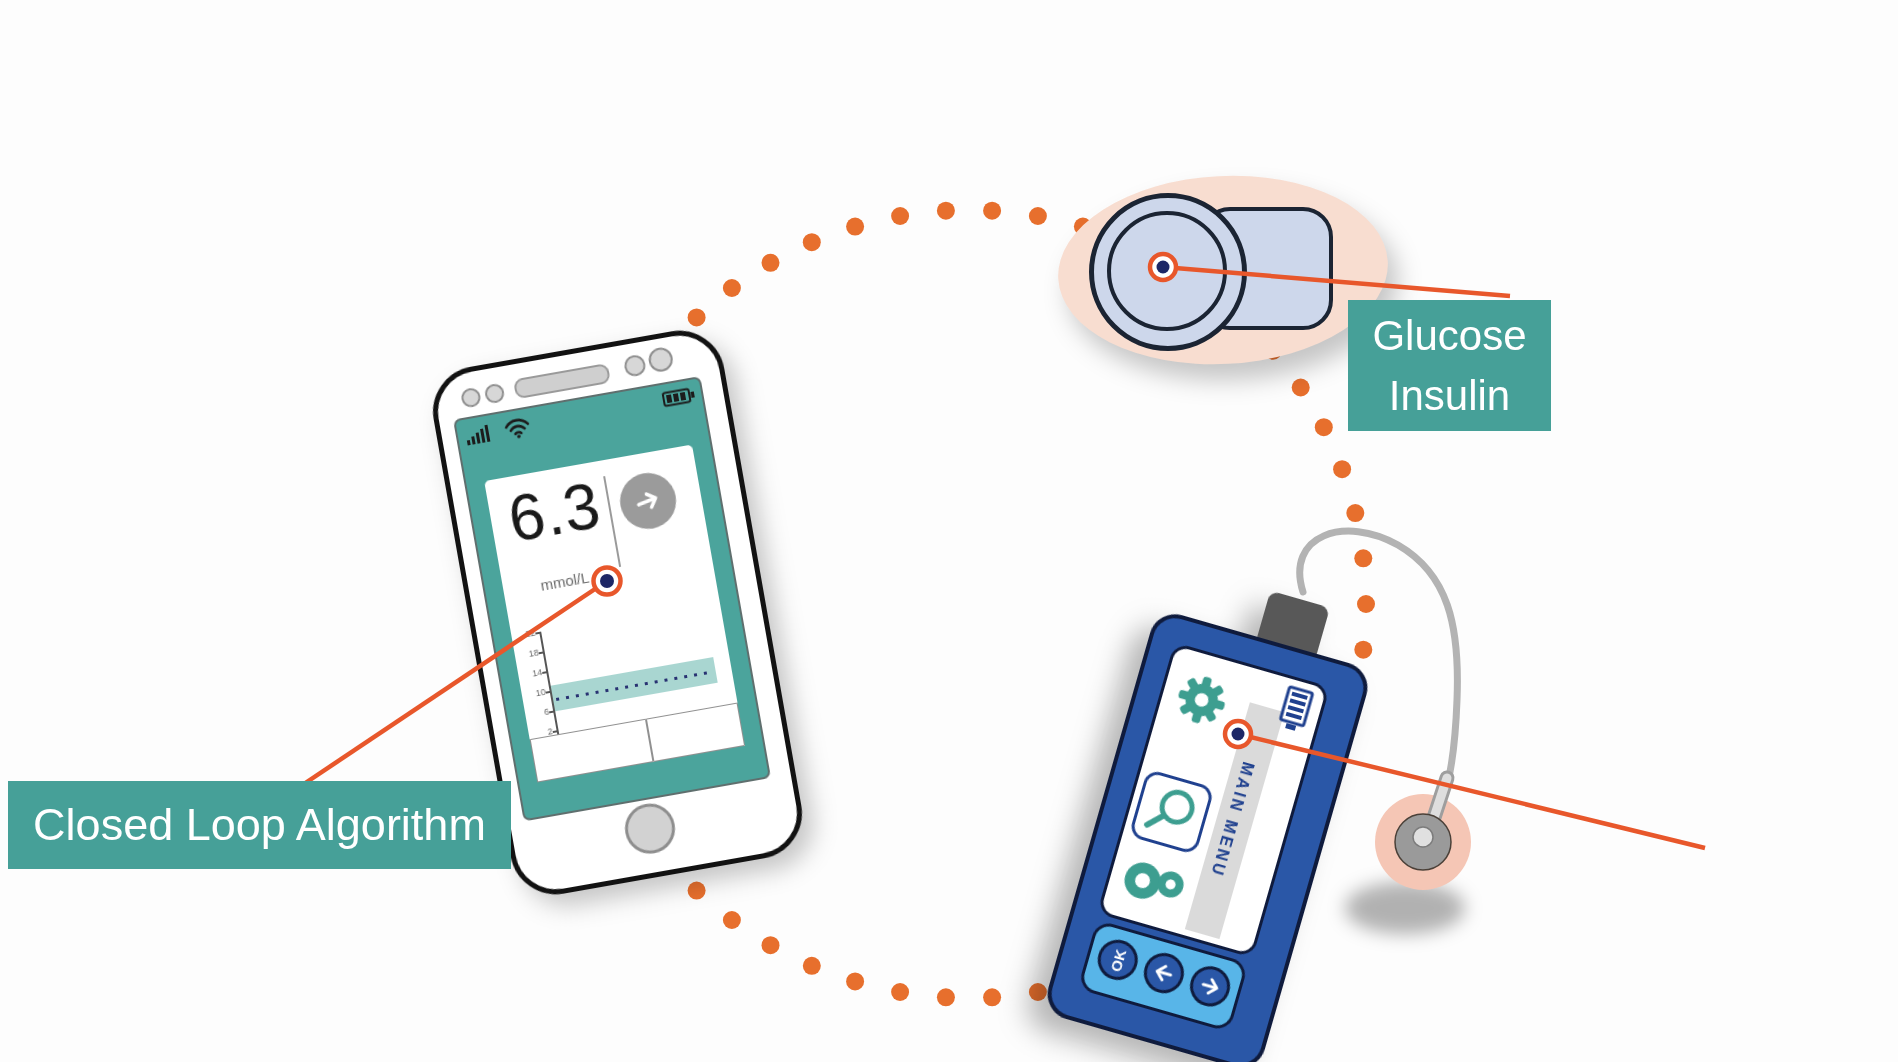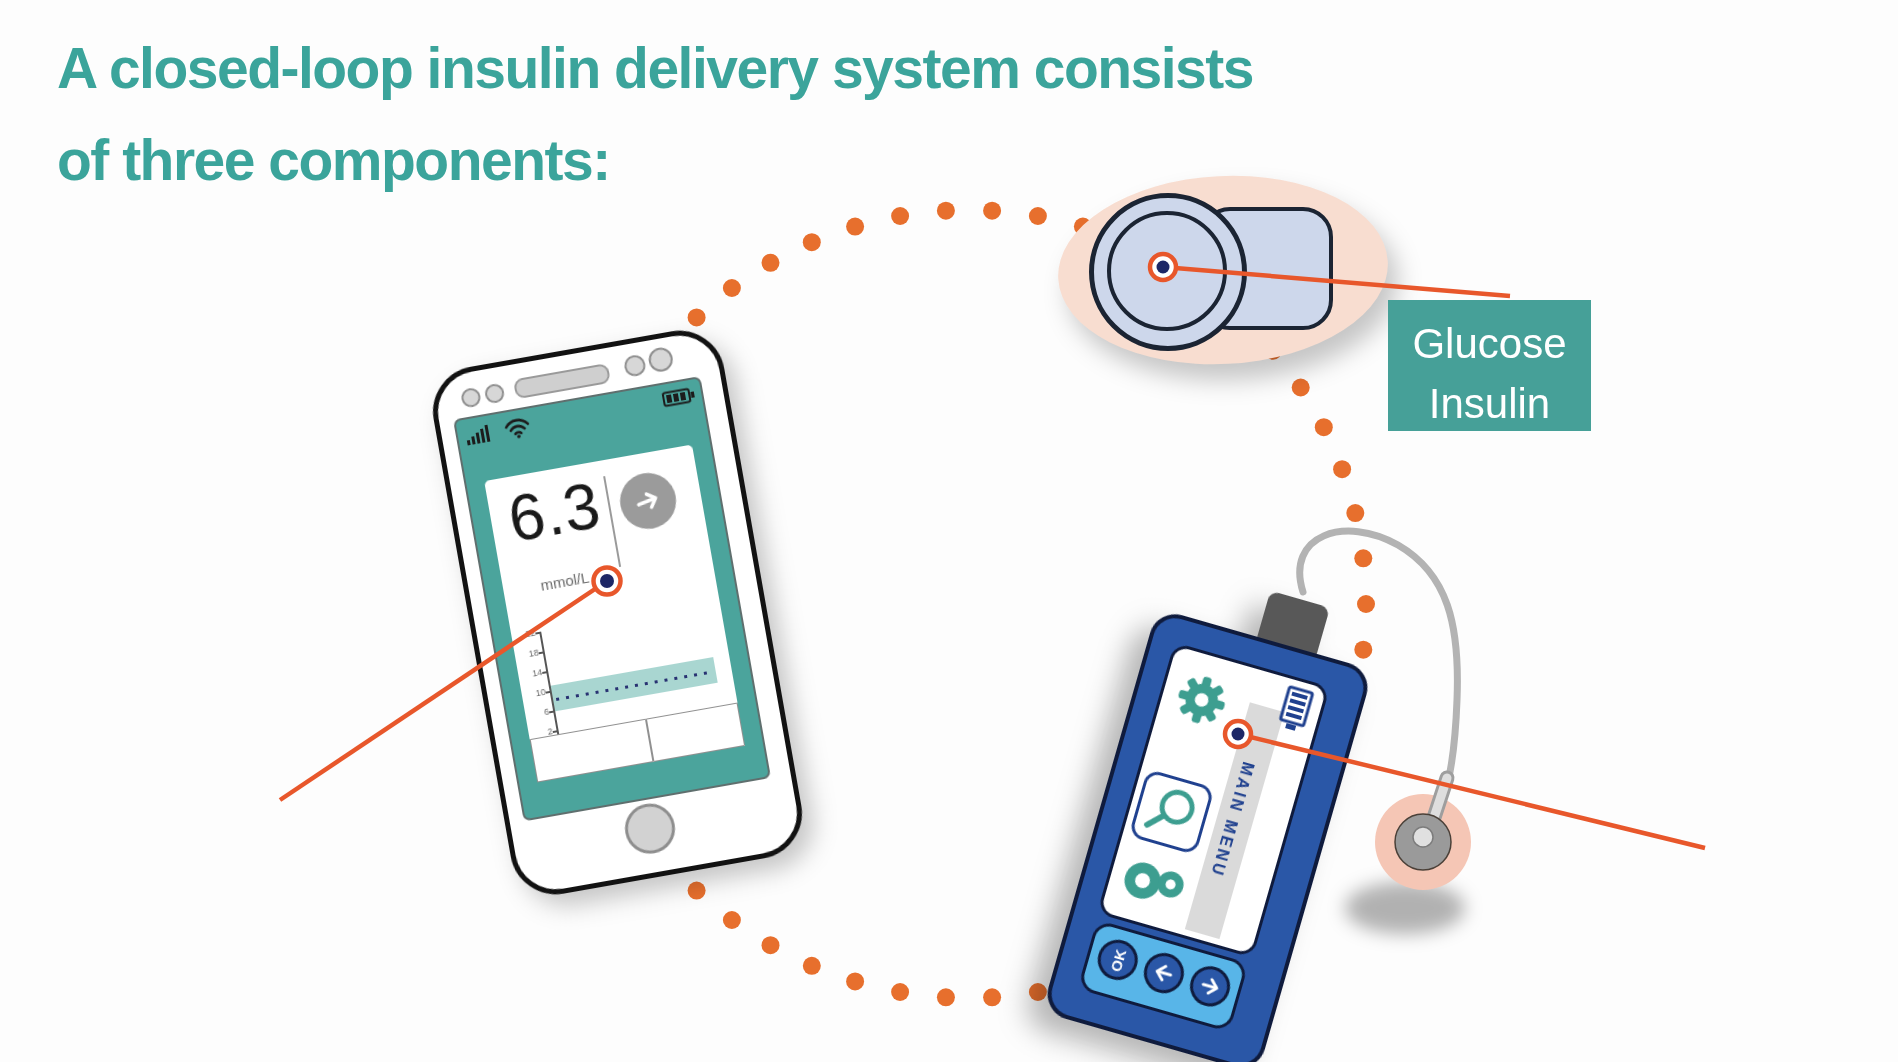--- a/index.html
+++ b/index.html
@@ -16,22 +16,22 @@
   
   #dots{position:absolute;left:0;top:0;z-index:1;pointer-events:none;}
   #tube-layer{position:absolute;left:0;top:0;z-index:2;pointer-events:none;}
   #overlay{position:absolute;left:0;top:0;z-index:5;pointer-events:none;}
 
   
   .tag{position:absolute;z-index:6;background:var(--teal_label,#46A098);
        color:#fff;text-align:center;}
   #tag-algorithm{left:8px;top:781px;width:503px;height:88px;
                  font-size:45px;line-height:88px;}
-  #tag-glucose{left:1388px;top:300px;width:203px;height:131px;
-               font-size:42px;line-height:60px;padding-top:14px;box-sizing:border-box;}
+  #tag-glucose{left:1348px;top:300px;width:203px;height:131px;
+               font-size:42px;line-height:60px;padding-top:6px;box-sizing:border-box;}
   #tag-insulin{left:1600px;top:852px;width:201px;height:154px;
                font-size:44px;line-height:68px;padding-top:10px;box-sizing:border-box;}
 
   
   #phone{position:absolute;left:470px;top:345px;width:285px;height:525px;
          transform:rotate(-10deg);z-index:3;
          background:#fff;border:5px solid #121212;border-radius:46px;
          filter:drop-shadow(9px 13px 12px rgba(0,0,0,.22));}
   .bezel-dot{position:absolute;border-radius:50%;background:#d7d7d7;border:2px solid #8e8e8e;}
   #speaker{position:absolute;left:80px;top:15px;width:92px;height:16px;border-radius:9px;
@@ -332,23 +332,22 @@
     <g>
       <circle cx="1163" cy="267" r="13" fill="#fff" stroke="#E8572B" stroke-width="4.5"></circle>
       <circle cx="1163" cy="267" r="6.5" fill="#1D2766"></circle>
     </g>
     <g>
       <circle cx="1238" cy="734" r="13" fill="#fff" stroke="#E8572B" stroke-width="4.5"></circle>
       <circle cx="1238" cy="734" r="6.5" fill="#1D2766"></circle>
     </g>
   </svg>
 
+  <div class="tag" id="tag-algorithm">
+    <span>Closed Loop Algorithm</span>
+  </div>
   <div class="tag" id="tag-glucose">
     <div>Glucose</div>
     <div>Insulin</div>
   </div>
 
-  <div id="title">
-    <div>A closed-loop insulin delivery system consists</div>
-    <div>of three components:</div>
-  </div>
 
 </div>
 
 </body></html>

